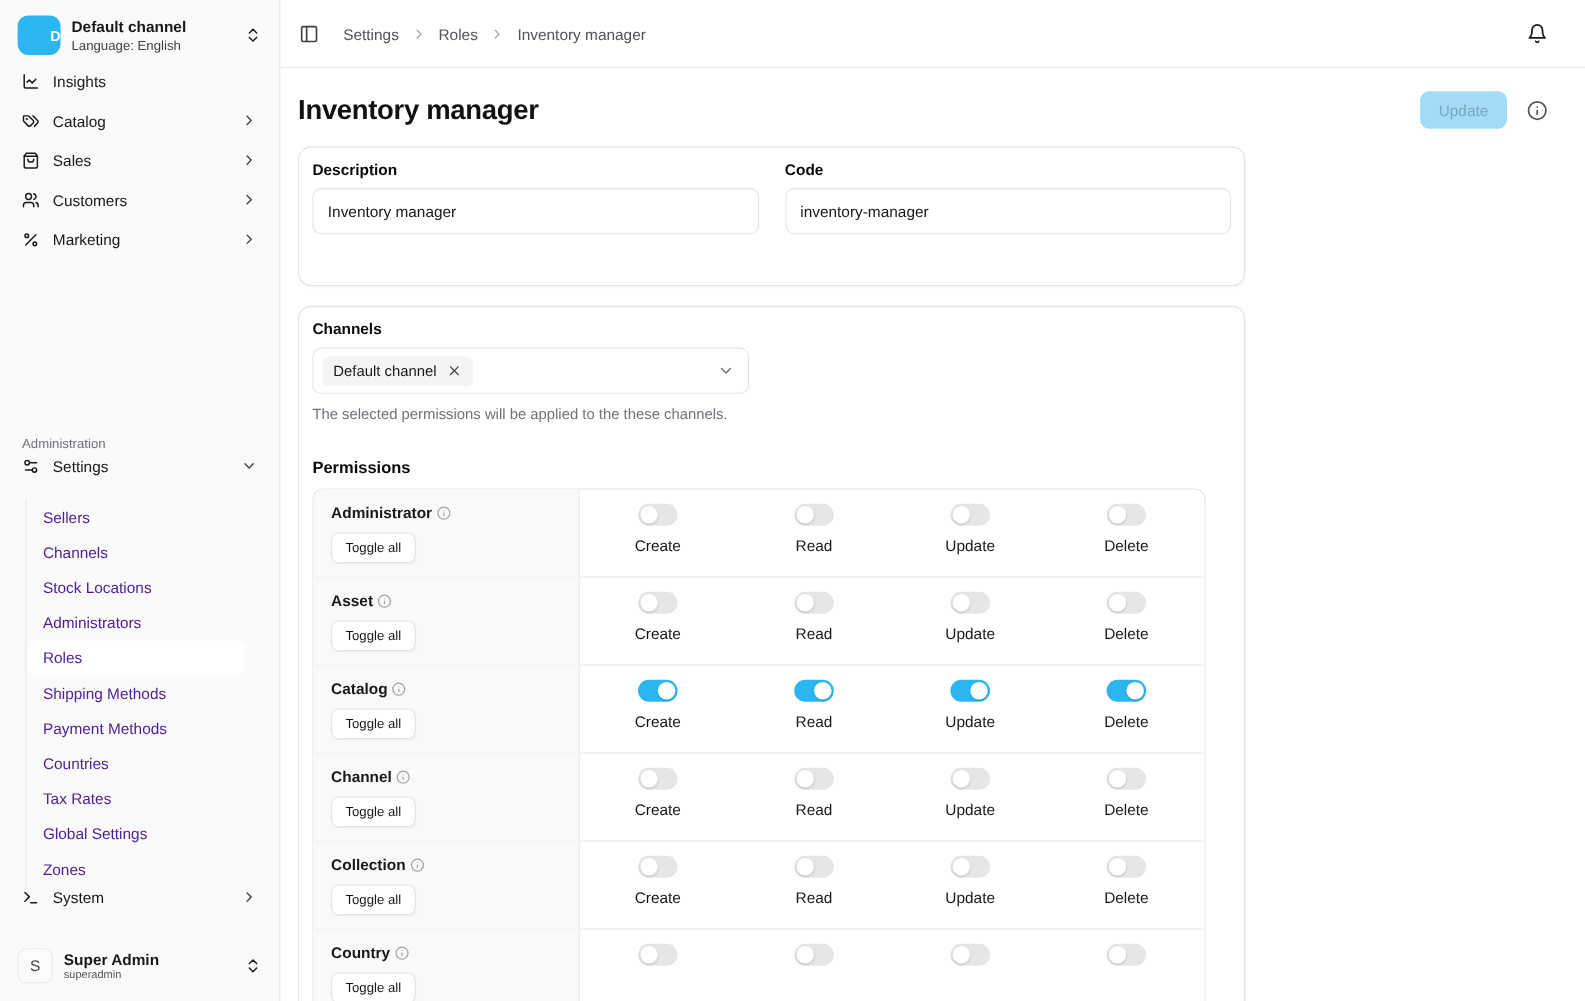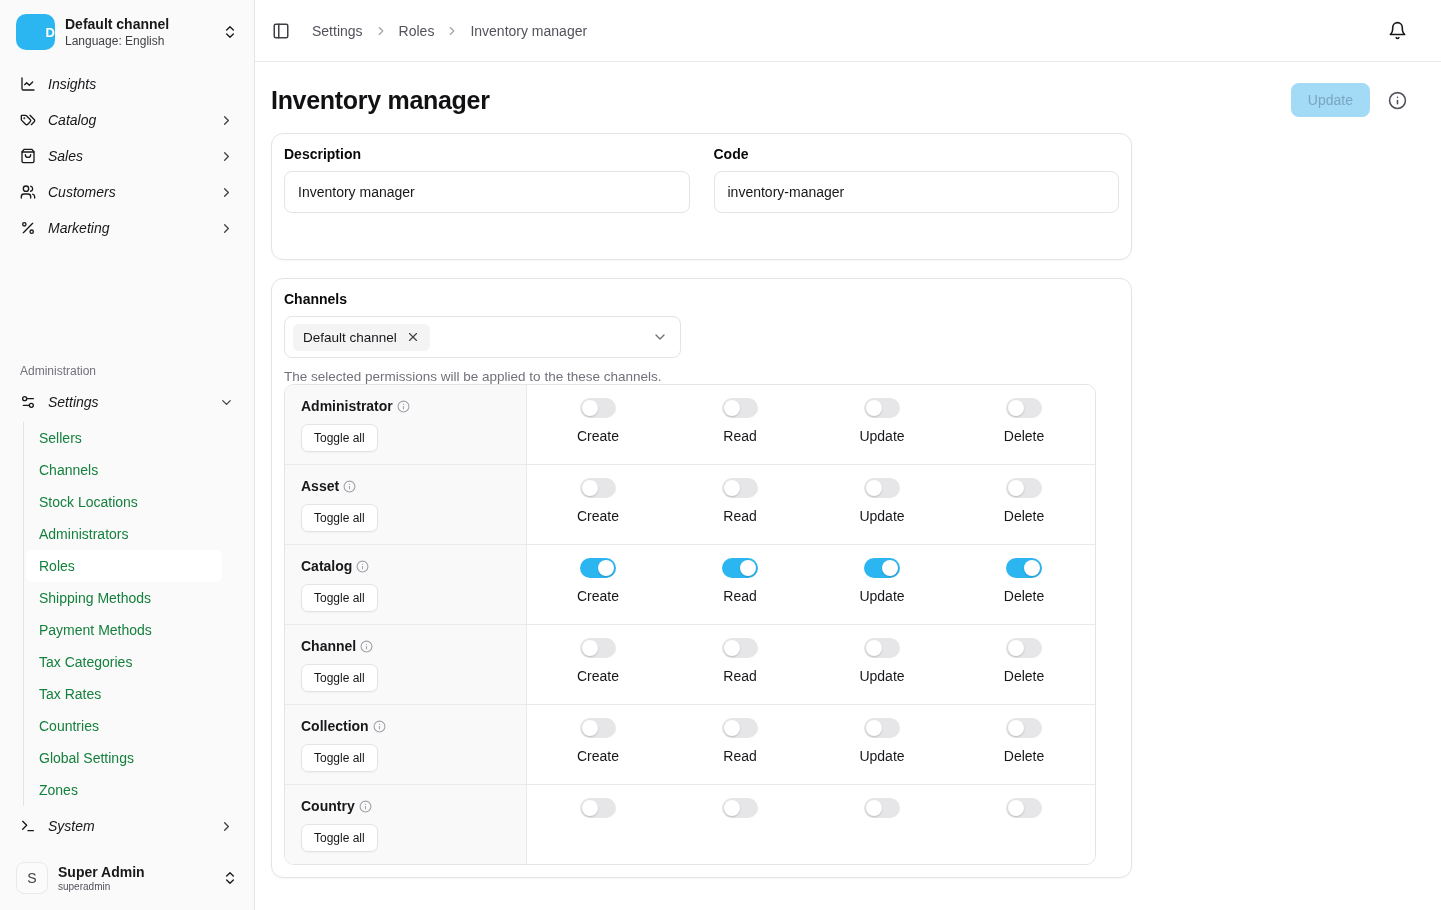--- a/index.html
+++ b/index.html
@@ -16,30 +16,30 @@
              display:flex; flex-direction:column; padding:10px 12px 12px; }
   .ws { display:flex; align-items:center; gap:10px; padding:4px 4px 10px; }
   .ws-avatar { width:36px; height:36px; border-radius:10px; background:#2bb6f2; color:#fff;
                font-weight:700; font-size:13px; display:flex; align-items:center; justify-content:center;padding-left:39px; }
   .ws-text { display:flex; flex-direction:column; gap:2px; }
   .ws-name { font-size:14px; font-weight:700; color:#18181b; }
   .ws-sub { font-size:12px; color:#3f3f46; }
   .ws .chev { margin-left:auto; color:#18181b; }
 
   .nav-top { margin-top:6px; display:flex; flex-direction:column; }
-  .nav-item { display:flex; align-items:center; gap:12px; height:36px; padding:0 8px; border-radius:8px;
-              font-size:14px; color:#18181b;font-style:italic; }
+  .nav-item { display:flex; align-items:flex-start; gap:12px; height:36px; padding:0 8px; border-radius:8px;
+              font-size:14px; color:#18181b; }
   .nav-item .icon { color:#18181b; }
   .nav-item .chev { margin-left:auto; color:#3f3f46; }
 
   .admin-group { margin-top:auto; }
   .section-label { font-size:12px; color:#71717a; padding:0 8px; margin:8px 0 6px; }
   .subnav { list-style:none; margin:2px 20px 2px 11px; padding:0; border-left:1px solid #e4e4e7; }
   .subnav-item { height:32px; display:flex; align-items:center; padding:0 13px; margin-left:2px;
-                 border-radius:6px; font-size:14px; color:#15803d; }
+                 border-radius:6px; font-size:14px; color:#4c1d95; }
   .subnav-item.active { background:#fff; }
 
   .user { display:flex; align-items:center; gap:10px; margin-top:14px; padding:4px; }
   .user-avatar { width:32px; height:32px; border-radius:8px; background:#fbfbfc; border:1px solid #e9e9ec;
                  color:#3f3f46; font-size:14px; display:flex; align-items:center; justify-content:center; }
   .user-text { display:flex; flex-direction:column; gap:1px; }
   .user-name { font-size:14px; font-weight:700; }
   .user-sub { font-size:10px; color:#52525b; }
   .user .chev { margin-left:auto; color:#18181b; }
 
@@ -209,23 +209,22 @@
           </span>
       </div>
       <ul class="subnav" id="subnav">
           <li class="subnav-item">Sellers</li>
           <li class="subnav-item">Channels</li>
           <li class="subnav-item">Stock Locations</li>
           <li class="subnav-item">Administrators</li>
           <li class="subnav-item active">Roles</li>
           <li class="subnav-item">Shipping Methods</li>
           <li class="subnav-item">Payment Methods</li>
-          <li class="subnav-item">Tax Categories</li>
+          <li class="subnav-item">Countries</li>
           <li class="subnav-item">Tax Rates</li>
-          <li class="subnav-item">Countries</li>
           <li class="subnav-item">Global Settings</li>
           <li class="subnav-item">Zones</li>
         </ul>
       <div class="nav-item">
         <span class="icon" style="width:16px;height:16px">
             <svg viewBox="0 0 24 24" fill="none" stroke="currentColor" stroke-width="2" stroke-linecap="round" stroke-linejoin="round">
               <polyline points="4 17 10 11 4 5"></polyline>
               <line x1="12" x2="20" y1="19" y2="19"></line>
             </svg>
           </span>
@@ -331,20 +330,21 @@
               </span>
           </span>
           <span class="icon chev" style="width:16px;height:16px">
               <svg viewBox="0 0 24 24" fill="none" stroke="currentColor" stroke-width="2" stroke-linecap="round" stroke-linejoin="round">
                 <path d="m6 9 6 6 6-6"></path>
               </svg>
             </span>
         </div>
         <p class="helper">The selected permissions will be applied to the these channels.</p>
 
+        <label class="field-label perm-label">Permissions</label>
         <div class="ptable" id="ptable">
             <div class="prow">
               <div class="pleft"><div class="pname">
                   <span>Administrator</span>
                   <span class="icon info-ic" style="width:13px;height:13px">
                     <svg viewBox="0 0 24 24" fill="none" stroke="currentColor" stroke-width="2" stroke-linecap="round" stroke-linejoin="round">
                       <circle cx="12" cy="12" r="10"></circle>
                       <path d="M12 16v-4"></path>
                       <path d="M12 8h.01"></path>
                     </svg>

